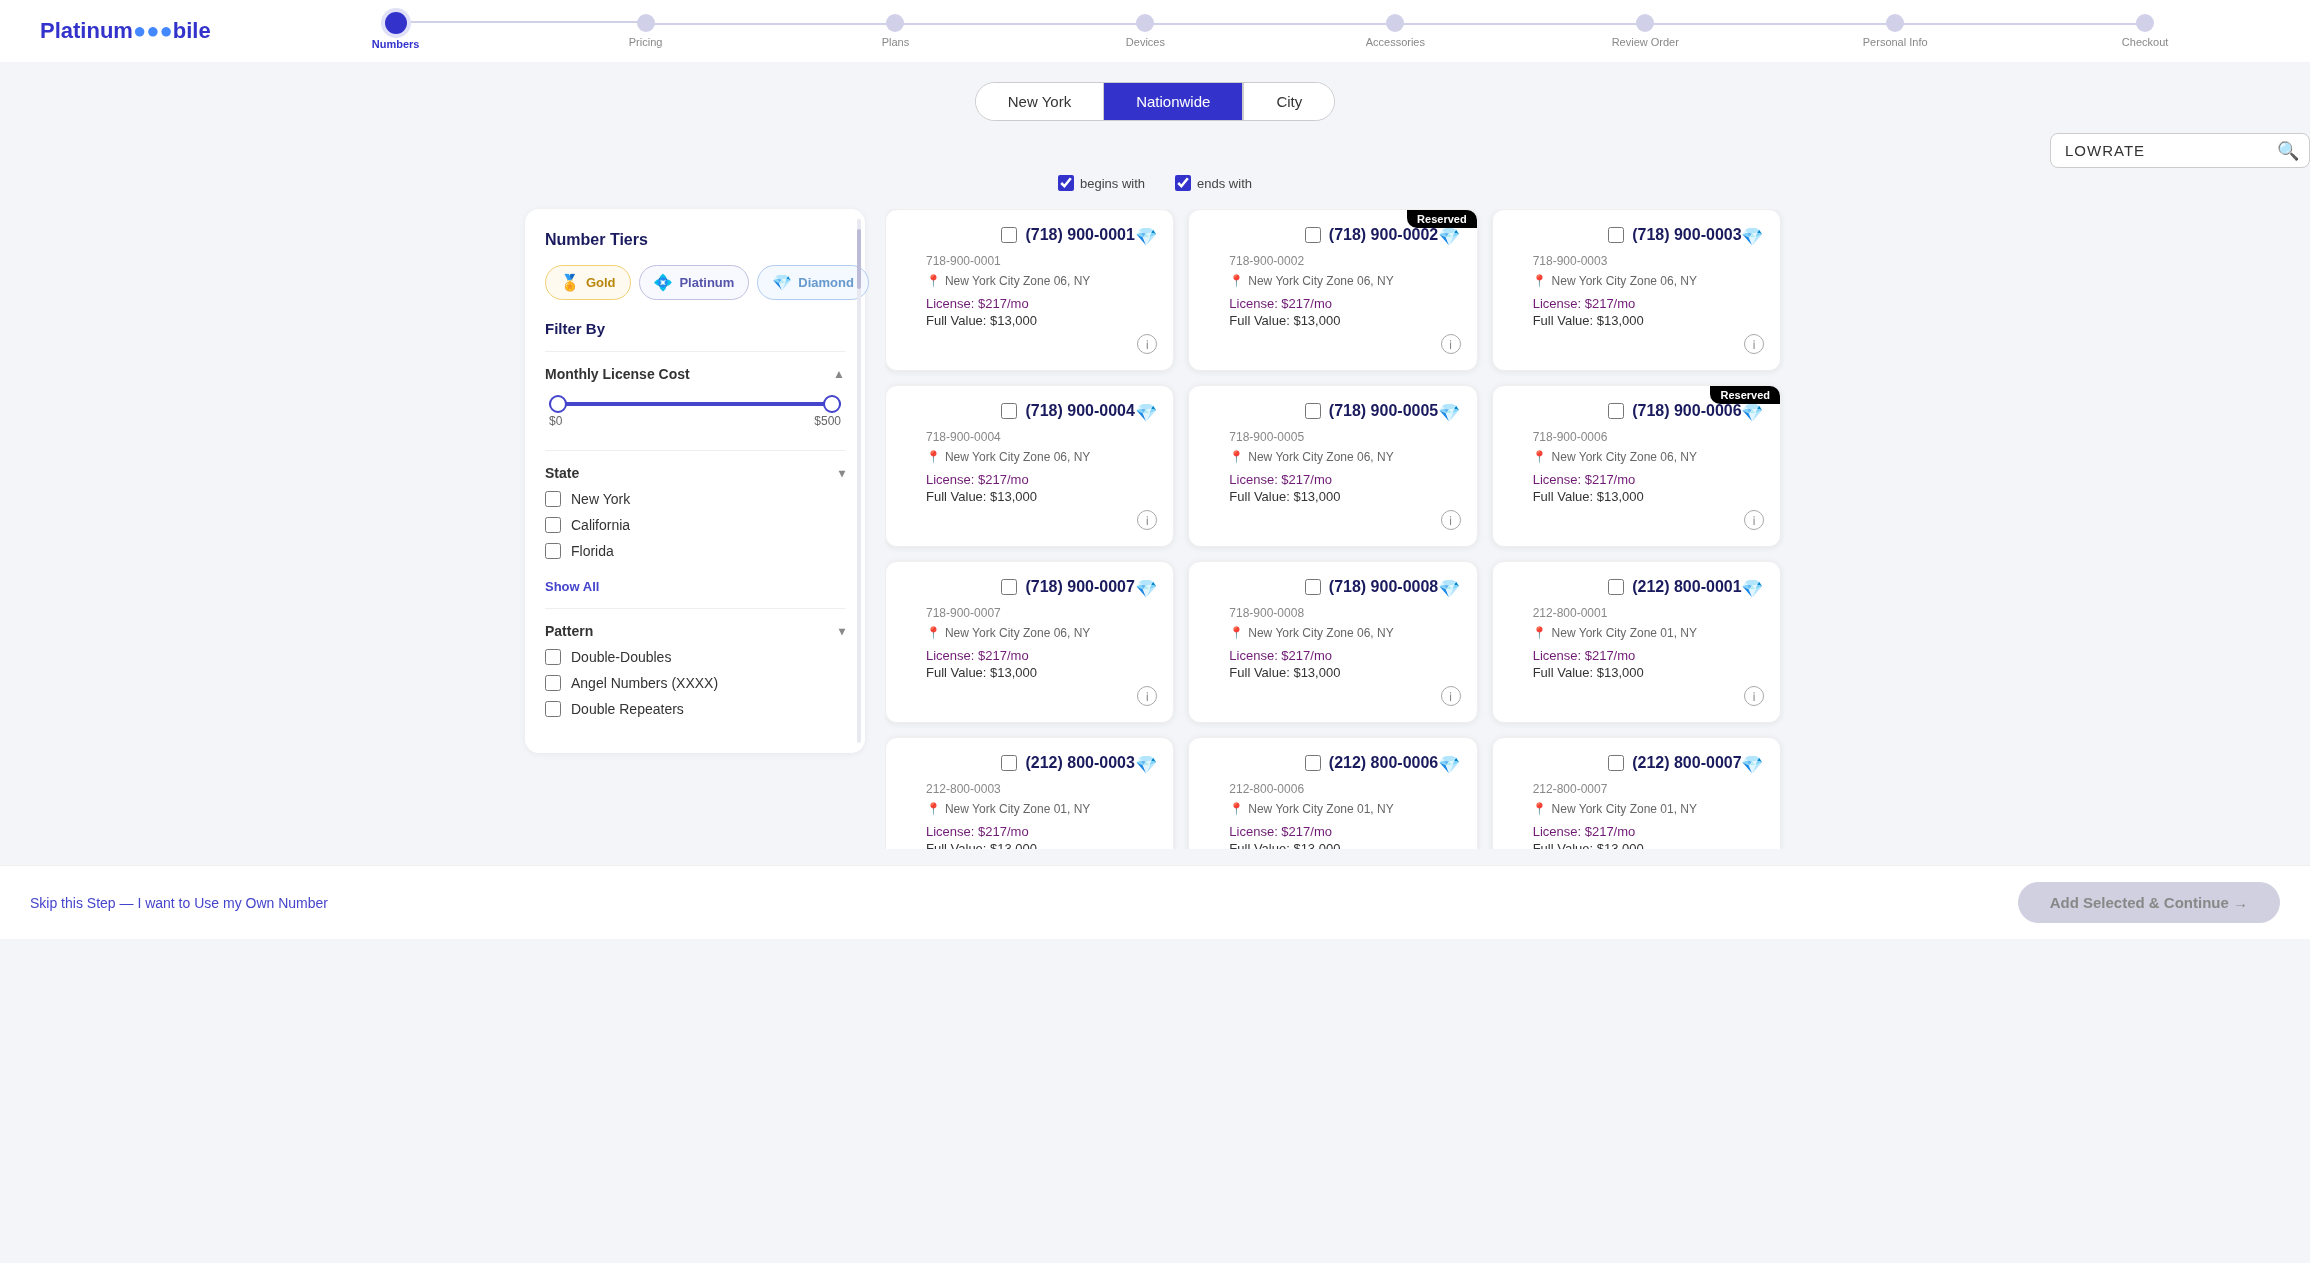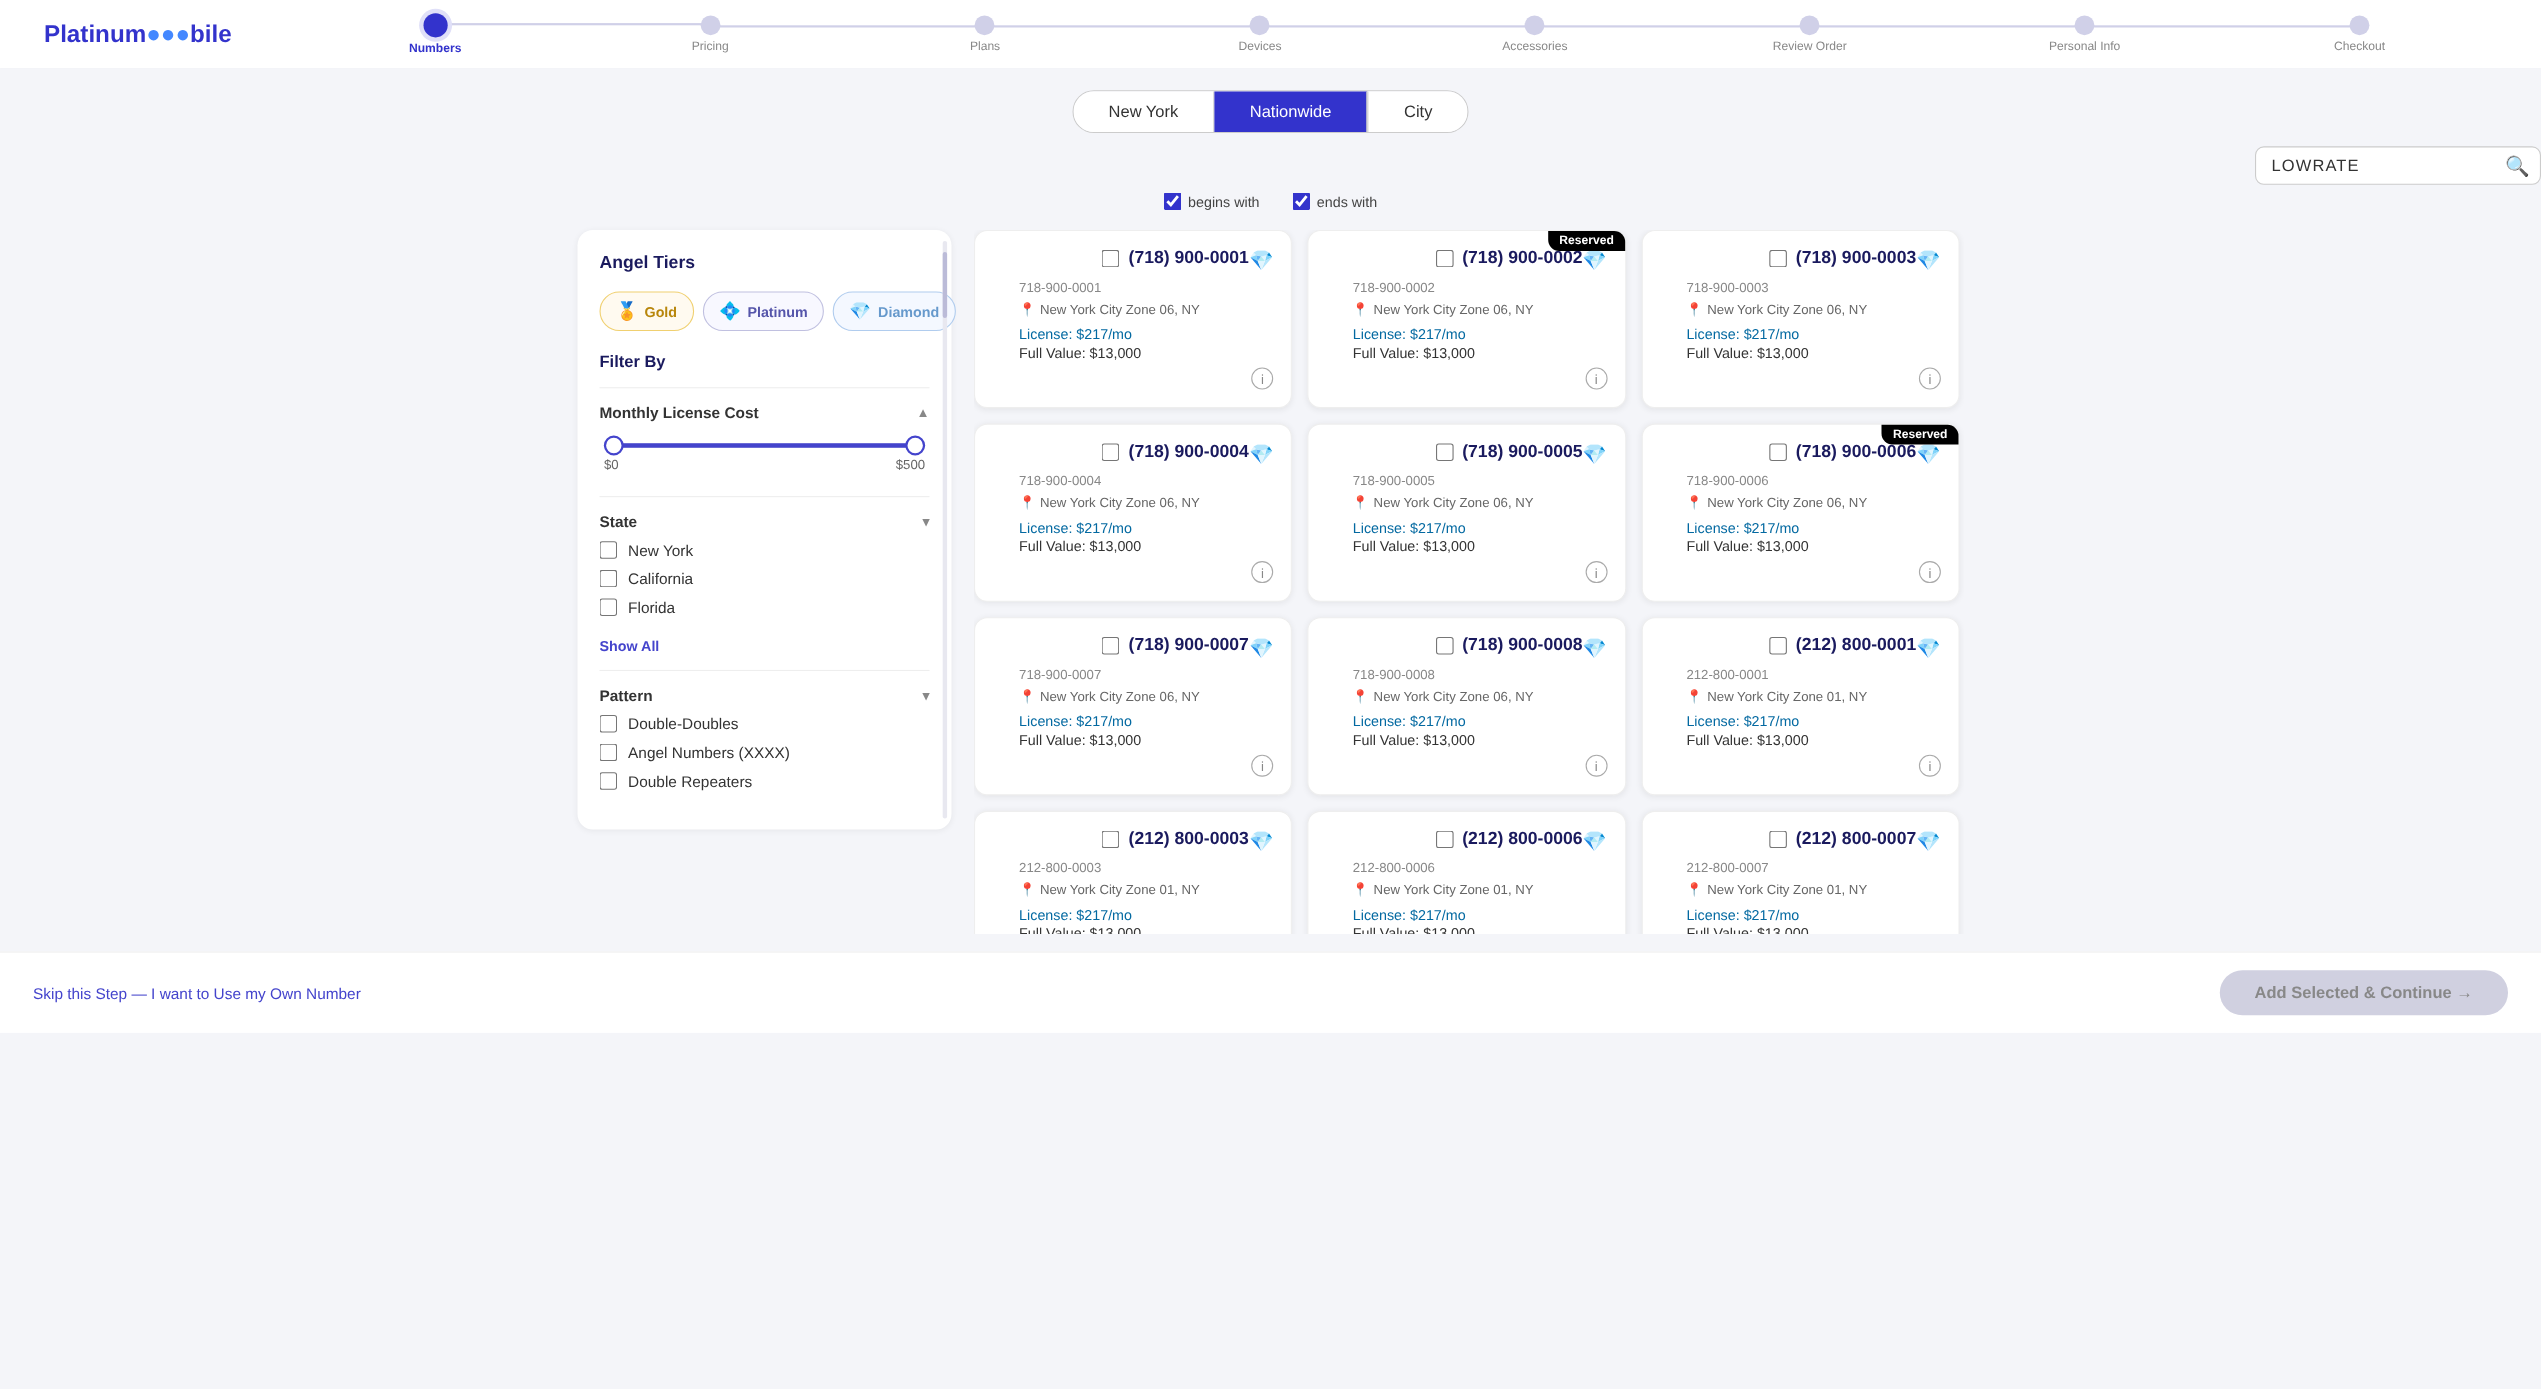--- a/index.html
+++ b/index.html
@@ -95,21 +95,21 @@
     .phone-card { background: #fff; border-radius: 12px; padding: 16px; box-shadow: 0 1px 6px rgba(0,0,0,0.07); position: relative; border: 1.5px solid #eee; }
     .card-header { display: flex; align-items: flex-start; justify-content: flex-end; margin-bottom: 6px; }
     .card-title-row { display: flex; align-items: center; gap: 8px; }
     .card-checkbox { width: 16px; height: 16px; border: 1.5px solid #bbb; accent-color: #3333cc; cursor: pointer; }
     .card-number { font-size: 16px; font-weight: 700; color: #1a1a5e; }
     .diamond-icon { color: #6699cc; font-size: 18px; }
     .reserved-badge { position: absolute; top: 0; right: 0; background: #000000; color: #fff; font-size: 11px; font-weight: 700; padding: 3px 10px; border-radius: 0 10px 0 10px; }
     .card-sub-number { font-size: 12px; color: #888; margin-bottom: 6px; margin-left: 24px; }
     .card-location { display: flex; align-items: center; gap: 4px; font-size: 12px; color: #666; margin-bottom: 8px; margin-left: 24px; }
     .location-icon { font-size: 12px; color: #888; }
-    .card-license { font-size: 13px; color: #0369a1; margin-bottom: 2px; margin-left: 24px; }
+    .card-license { font-size: 13px; color: #701a75; margin-bottom: 2px; margin-left: 24px; }
     .card-value { font-size: 13px; color: #333; margin-left: 24px; }
     .card-info-row { display: flex; justify-content: flex-end; margin-top: 6px; }
     .info-icon { width: 20px; height: 20px; border-radius: 50%; border: 1.5px solid #aaa; color: #888; font-size: 12px; display: flex; align-items: center; justify-content: center; cursor: pointer; }
 
     
     .footer-row { display: flex; justify-content: space-between; align-items: center; padding: 16px 30px; background: #fff; border-top: 1px solid #eee; margin-top: 16px; }
     .skip-link { color: #4444cc; font-size: 14px; font-weight: 500; cursor: pointer; text-decoration: none; }
     .continue-btn { background: #d0d0e0; color: #888; border: none; border-radius: 24px; padding: 12px 32px; font-size: 15px; font-weight: 600; cursor: pointer; display: flex; align-items: center; gap: 8px; }
 
     
@@ -188,21 +188,21 @@
   </div>
 </div>
 
 <div class="main-layout">
 
   <div class="sidebar">
     <div class="sidebar-scroll-track">
       <div class="sidebar-scroll-thumb"></div>
     </div>
 
-    <div class="section-title">Angel Tiers</div>
+    <div class="section-title">Number Tiers</div>
     <div class="tier-buttons">
       <button class="tier-btn gold">
         <span class="tier-icon">🏅</span>
         <span>Gold</span>
       </button>
       <button class="tier-btn platinum">
         <span class="tier-icon">💠</span>
         <span>Platinum</span>
       </button>
       <button class="tier-btn diamond">

